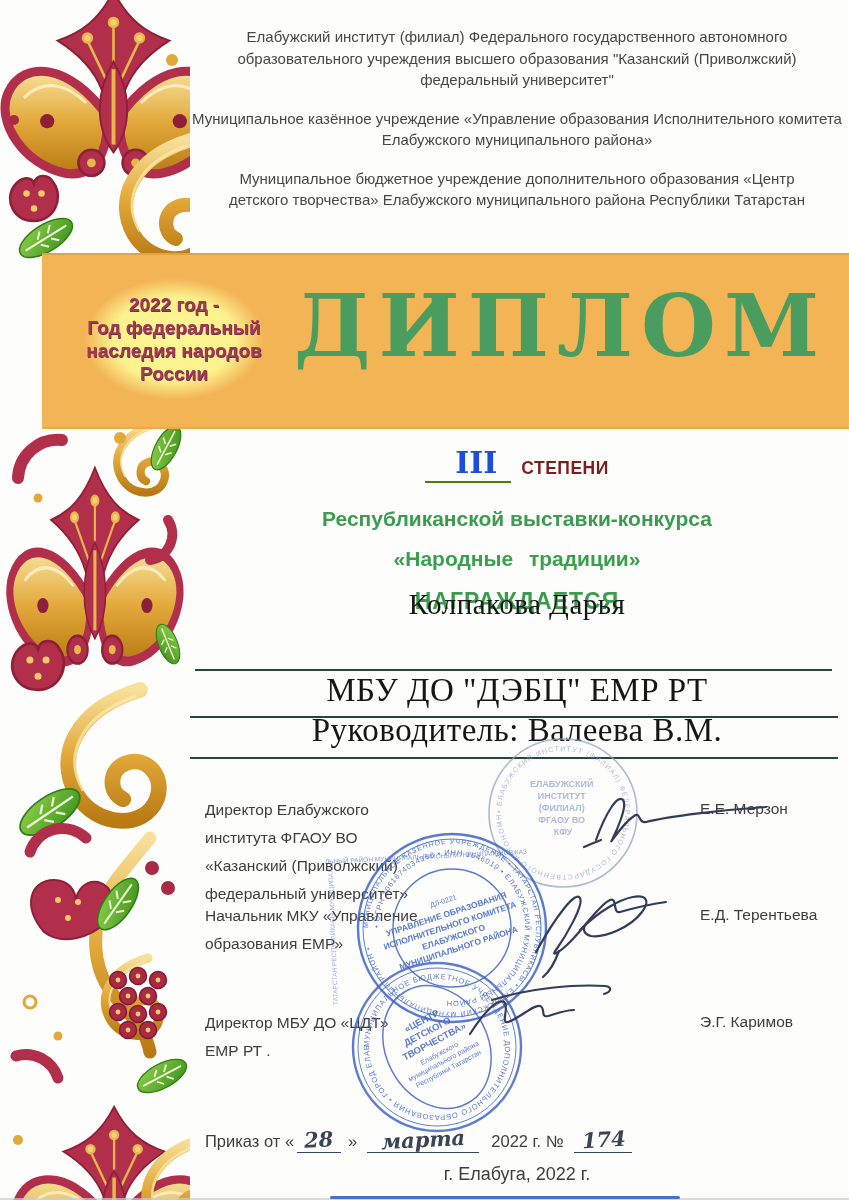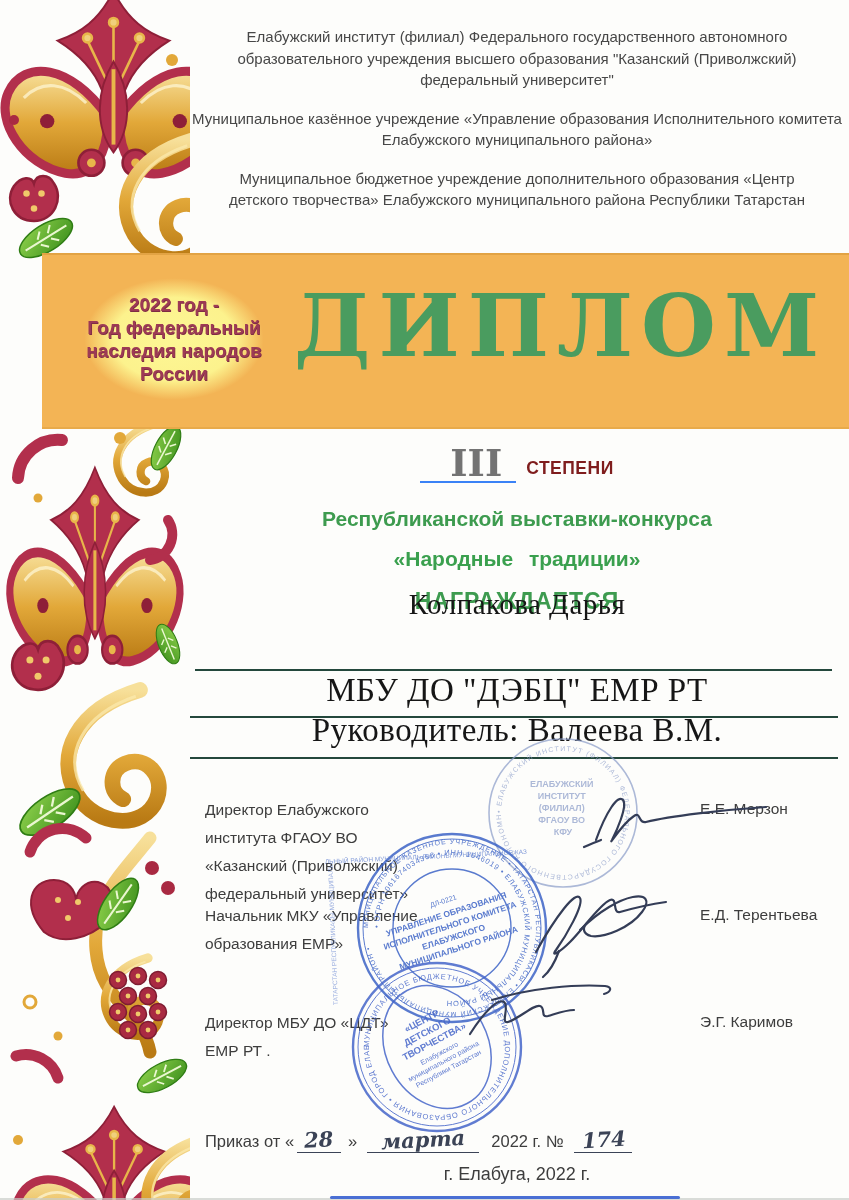--- a/index.html
+++ b/index.html
@@ -15,22 +15,22 @@
   .banner{position:absolute;left:0;right:0;top:253px;height:176px;background:#f3b455;z-index:1;
           box-shadow:inset 0 2px 0 #e2a344, inset 0 -2px 0 #e8aa4a;margin-left:42px;}
   .badge{position:absolute;left:14px;top:6px;width:236px;height:160px;display:flex;align-items:center;justify-content:center;
          background:radial-gradient(ellipse 50% 50% at 50% 50%,#fdf795 0%,#fcf28d 52%,rgba(252,242,141,0) 76%);}
   .badge-text{font-weight:bold;font-size:19px;line-height:23px;color:#9d3a55;text-align:center;
               text-shadow:0.6px 0.6px 0 #7e2c44;}
   .diploma-title{position:absolute;left:252px;right:4px;top:22px;text-align:left;
                  font-family:"DejaVu Serif",serif;font-weight:bold;font-size:86px;color:#4a9c5f;letter-spacing:8px;}
   
   .degree-row{position:absolute;left:185px;right:0;top:447px;z-index:2;display:flex;justify-content:center;align-items:flex-end;}
-  .degree-value{font-family:"DejaVu Serif",serif;font-weight:bold;font-size:37px;line-height:32px;color:#737373;
-                border-bottom:2px solid #3b82f6;padding:0 14px 2px 30px;}
+  .degree-value{font-family:"DejaVu Serif",serif;font-weight:bold;font-size:30px;line-height:32px;color:#1d4ed8;
+                border-bottom:2px solid #4d7c0f;padding:0 14px 2px 30px;}
   .degree-label{font-weight:bold;font-size:17.5px;color:#7f1d1d;margin-left:10px;margin-bottom:4px;letter-spacing:0.5px;}
   .centerline{position:absolute;left:185px;right:0;text-align:center;z-index:2;}
   .comp1{top:507px;font-size:21px;font-weight:bold;color:#3d9b4f;}
   .comp2{top:547px;font-size:21px;font-weight:bold;color:#3aa04e;word-spacing:10px;}
   .awarded{top:588px;font-size:23px;font-weight:bold;color:#3d9b4f;letter-spacing:1px;}
   .serifline{font-family:"Liberation Serif",serif;color:#161616;letter-spacing:0.5px;}
   .recipient{top:588px;font-size:29px;}
   .org-line{top:672px;font-size:33px;}
   .supervisor{top:712px;font-size:33px;}
   .rule{position:absolute;z-index:2;height:0;border-top:2px solid #24483c;}

